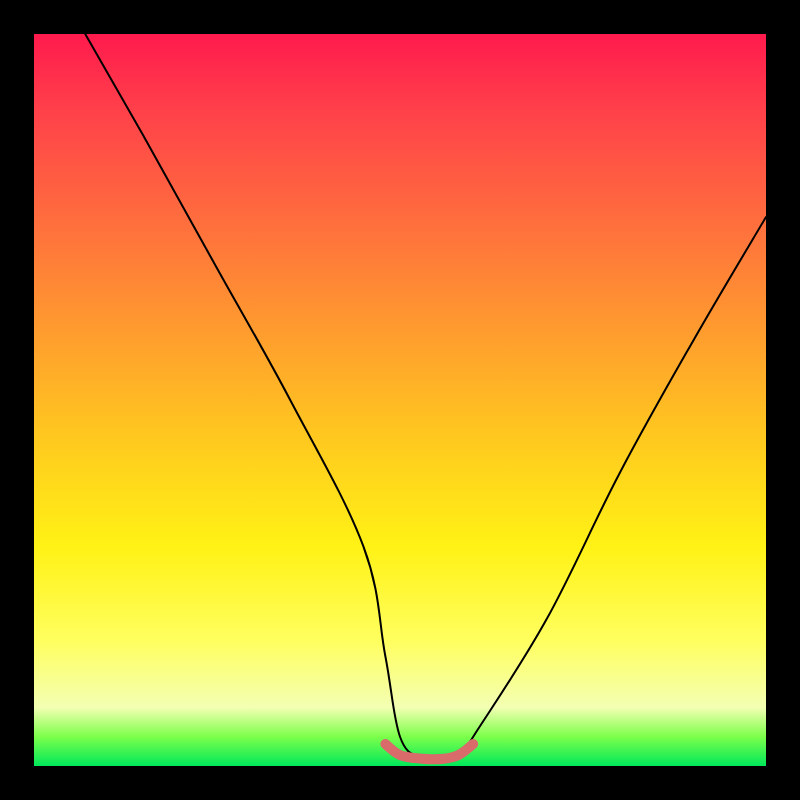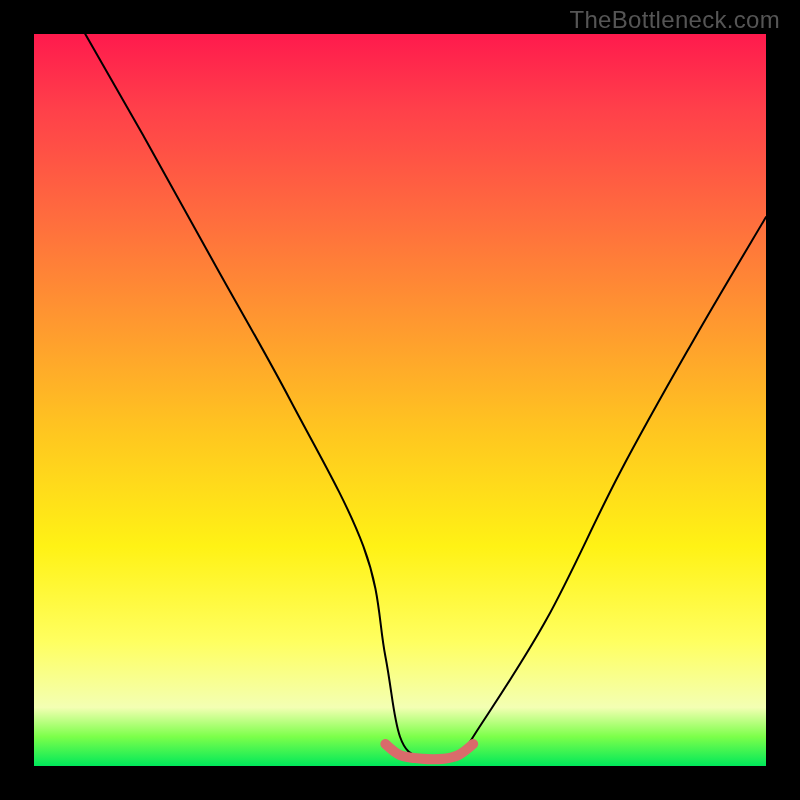--- a/index.html
+++ b/index.html
@@ -56,21 +56,20 @@
     width: 732px;
     height: 732px;
     overflow: visible;
   }
 </style>
 </head>
 <body>
 
 <div class="frame">
 
-  <div class="watermark">TheBottleneck.com</div>
 
   <div class="plot-area">
     <svg class="curve" viewBox="0 0 732 732" preserveAspectRatio="none">
       <path id="main-curve" fill="none" stroke="#000000" stroke-width="2" stroke-linecap="round" stroke-linejoin="round" d="M 51.24 0.00 C 61.78 18.45, 86.08 60.32, 109.80 102.48 C 133.52 144.64, 156.65 186.81, 183.00 234.24 C 209.35 281.67, 229.85 315.93, 256.20 366.00 C 282.55 416.07, 312.27 466.28, 329.40 512.40 C 346.53 558.52, 344.77 587.94, 351.36 622.20 C 357.95 656.46, 359.41 684.27, 366.00 702.72 C 372.59 721.17, 380.05 720.73, 387.96 724.68 C 395.87 728.63, 403.33 724.68, 409.92 724.68 C 416.51 724.68, 419.29 728.63, 424.56 724.68 C 429.83 720.73, 423.39 727.75, 439.20 702.72 C 455.01 677.69, 486.05 633.03, 512.40 585.60 C 538.75 538.17, 559.25 489.27, 585.60 439.20 C 611.95 389.13, 632.45 353.56, 658.80 307.44 C 685.15 261.32, 718.82 205.40, 732.00 183.00"></path>
       <path id="floor-curve" fill="none" stroke="#d96b6b" stroke-width="10" stroke-linecap="round" stroke-linejoin="round" d="M 351.36 710.04 C 354.00 712.02, 359.41 718.38, 366.00 721.02 C 372.59 723.66, 380.05 724.02, 387.96 724.68 C 395.87 725.34, 403.33 725.34, 409.92 724.68 C 416.51 724.02, 419.29 723.66, 424.56 721.02 C 429.83 718.38, 436.56 712.02, 439.20 710.04"></path>
     </svg>
   </div>
 
 </div>
 

